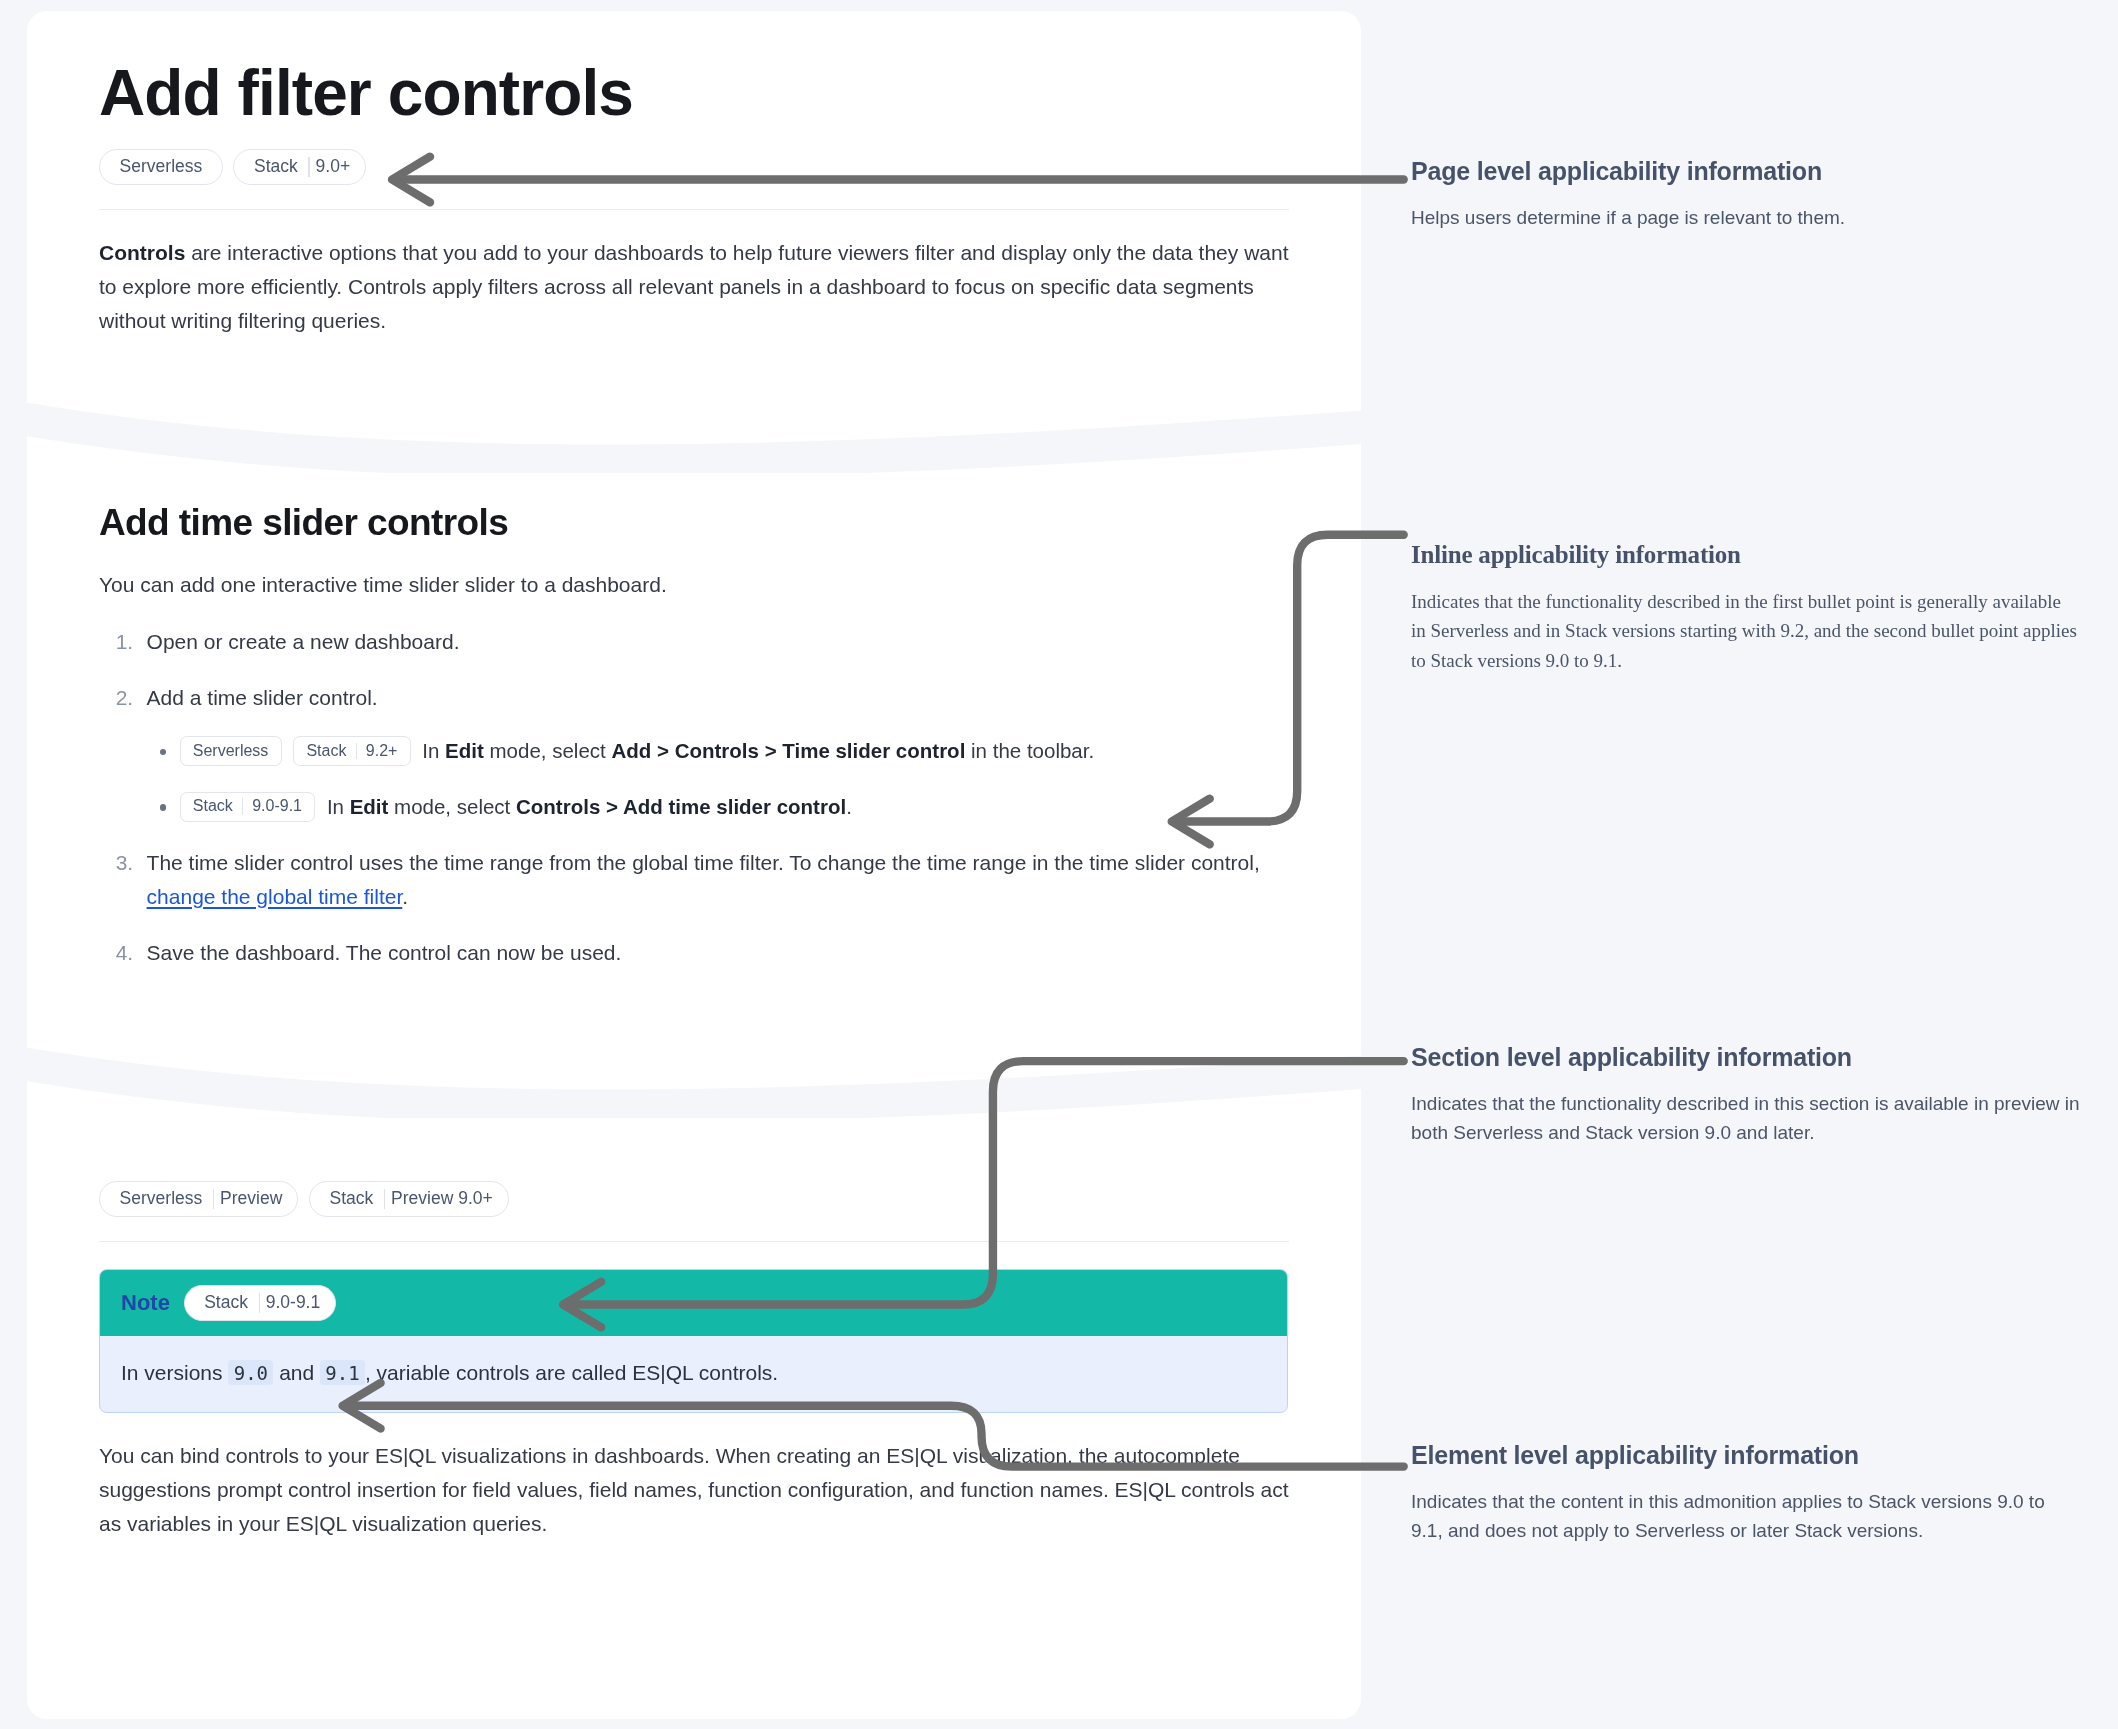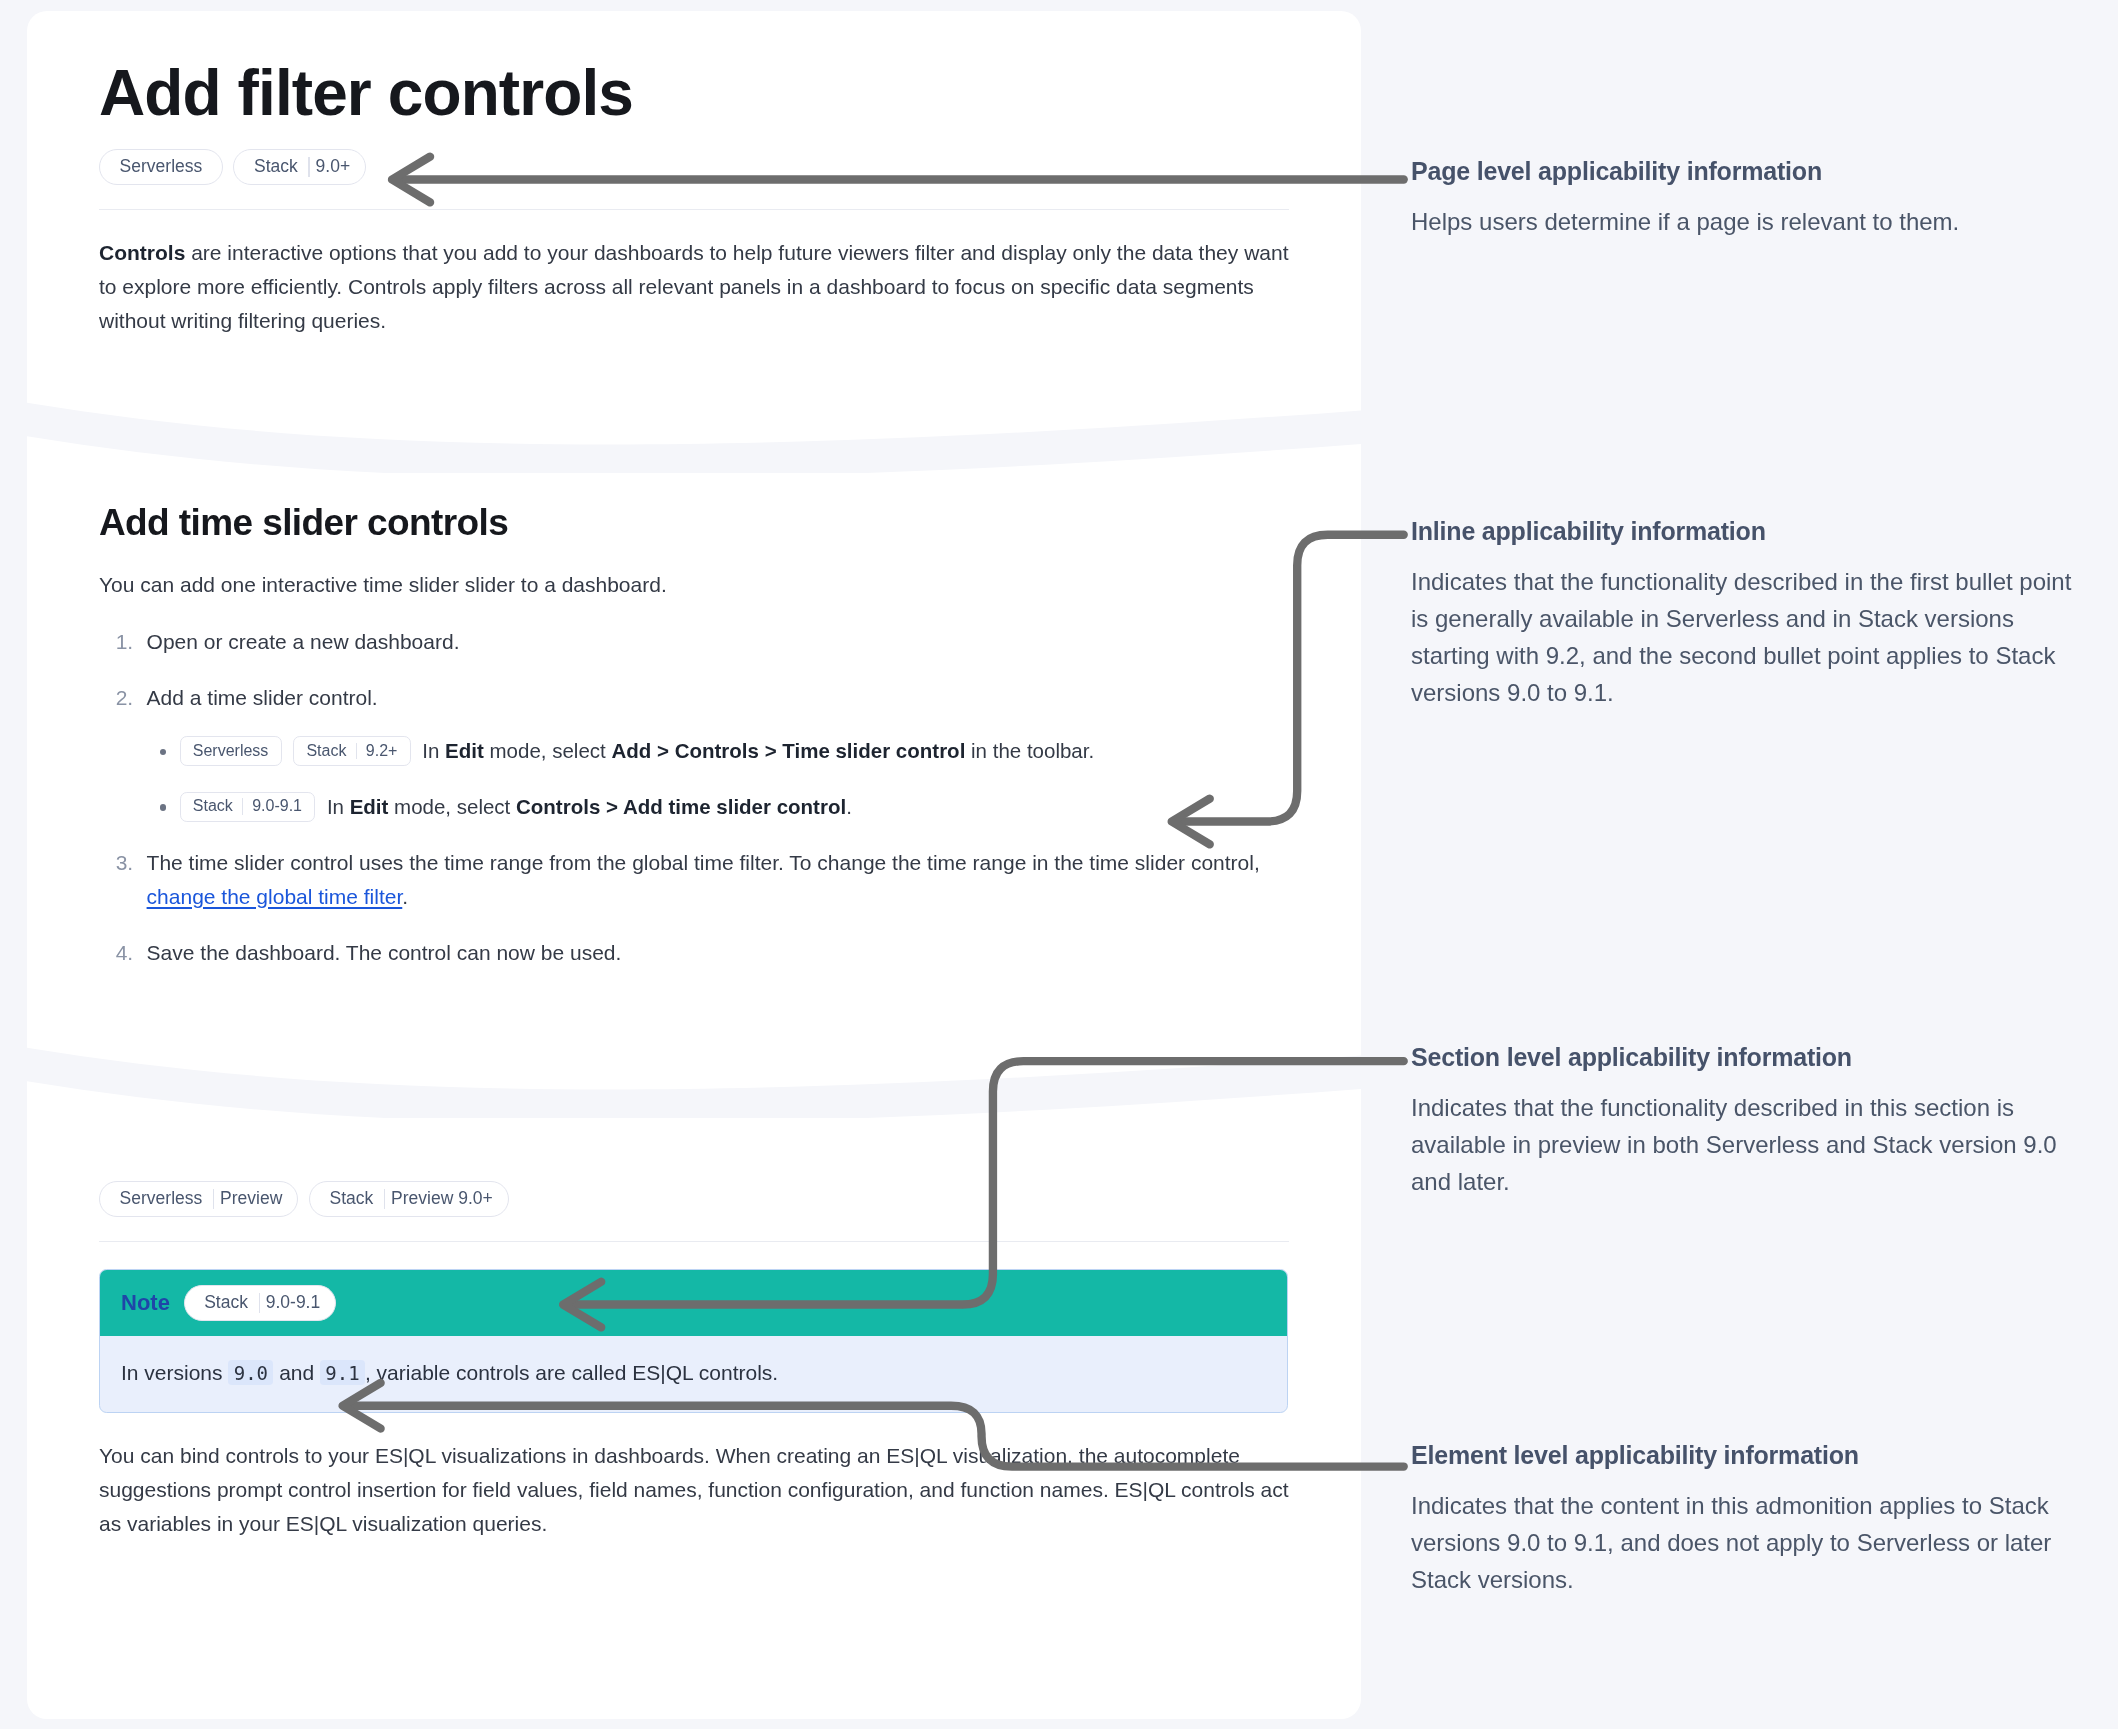--- a/index.html
+++ b/index.html
@@ -236,27 +236,27 @@
   }
   .ann-title {
     font-size: 25px;
     font-weight: bold;
     color: #46526a;
     letter-spacing: -0.2px;
     margin: 0;
     line-height: 1.2;
   }
   .ann-body {
-    font-size: 24px;
+    font-size: 19px;
     color: #4a5568;
     line-height: 1.55;
     margin: 16.7px 0 0 0;
   }
   .ann-1 { top: 156px; }
-  .ann-2 { top: 516px; }
+  .ann-2 { top: 540px; font-family: Liberation Serif, serif; }
   .ann-3 { top: 1042px; }
   .ann-4 { top: 1440px; }
 
   
   svg.connectors {
     position: absolute;
     left: 0; top: 0;
     width: 2119px;
     height: 1729px;
     pointer-events: none;

